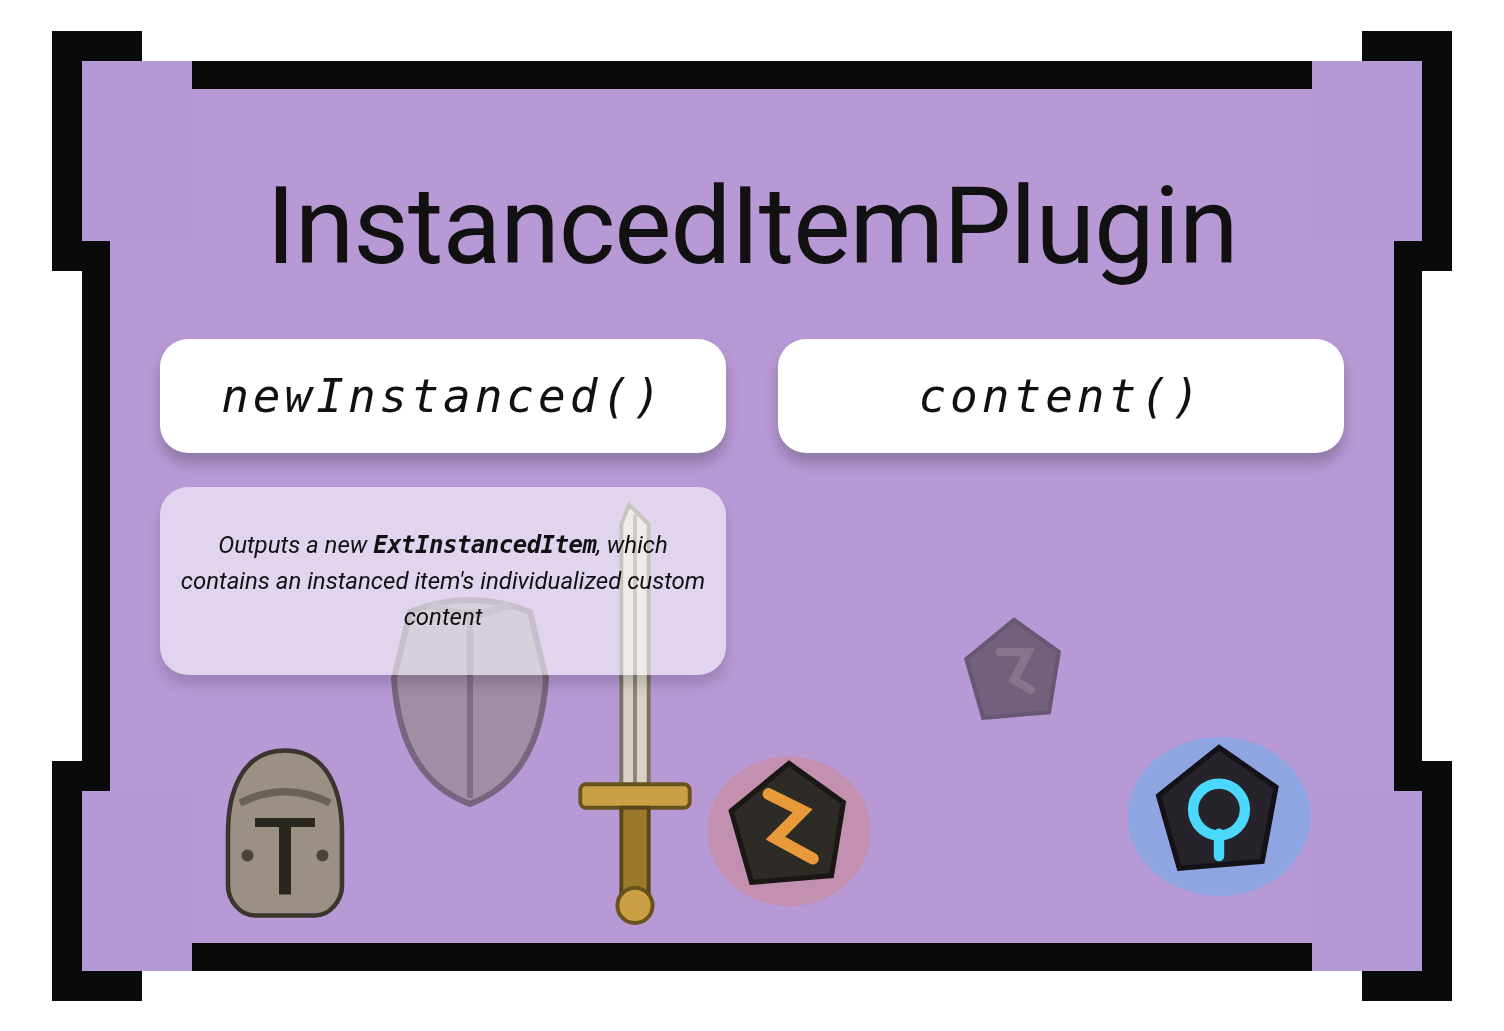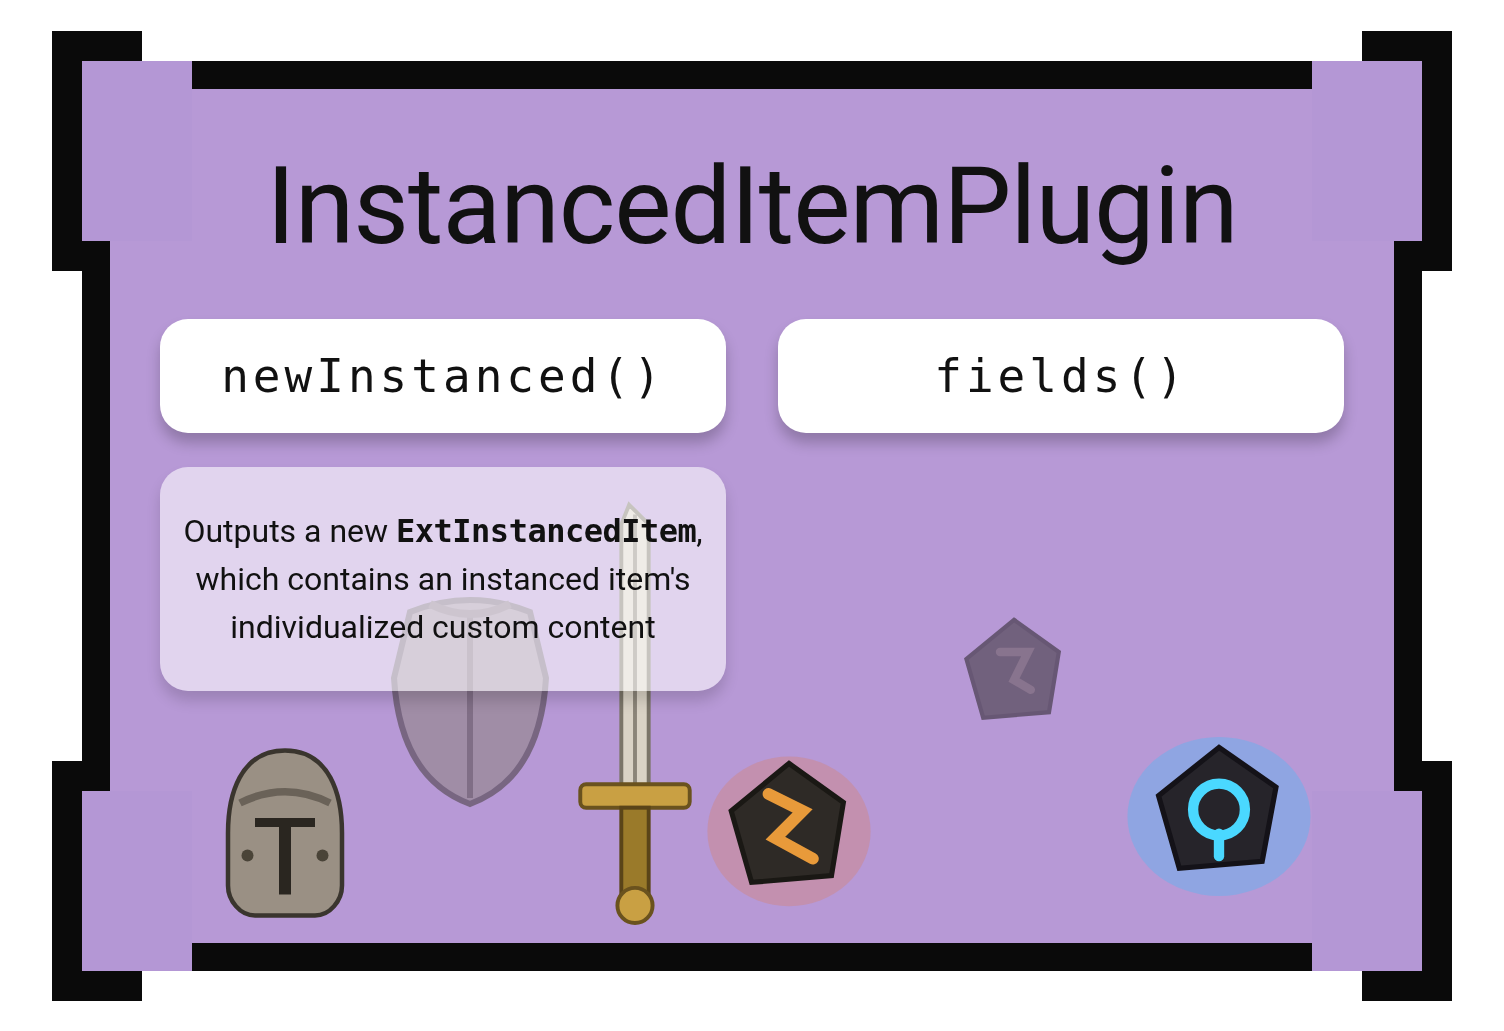--- a/index.html
+++ b/index.html
@@ -58,48 +58,49 @@
   .bracket.tr::after { right: 0; top: -30px; }
   .bracket.bl::after { left: 0; bottom: -30px; }
   .bracket.br::after { right: 0; bottom: -30px; }
 
   .title {
     font-size: 108px;
     color: #111;
     text-align: center;
     font-weight: 400;
     letter-spacing: -1px;
-    margin: 14px 0 50px 0;
+    margin: 34px 0 50px 0;
     z-index: 3;
     position: relative;
   }
   .columns {
     display: flex;
     gap: 52px;
     z-index: 3;
     position: relative;
+    font-style: italic;
   }
   .col { flex: 1; display: flex; flex-direction: column; gap: 34px; }
   .method {
     background: #fff;
     border-radius: 28px;
     padding: 30px 20px;
     text-align: center;
     font-family: "Consolas", "Monaco", monospace;
     font-size: 46px;
     letter-spacing: 4px;
     color: #111;
     box-shadow: 0 10px 14px rgba(0,0,0,0.22);
   }
   .desc {
     background: rgba(255,255,255,0.58);
     border-radius: 28px;
     padding: 40px 18px;
     text-align: center;
-    font-size: 32px;
+    font-size: 24px;
     line-height: 1.5;
     color: #111;
     box-shadow: 0 10px 14px rgba(0,0,0,0.15);
   }
   .desc code, .desc .mono {
     font-family: "Consolas", "Monaco", monospace;
     font-weight: 700;
     letter-spacing: -0.5px;
   }
   
@@ -168,16 +169,16 @@
   <h1 class="title">InstancedItemPlugin</h1>
 
   <div class="columns">
     <div class="col">
       <div class="method">newInstanced()</div>
       <div class="desc">
         <span>Outputs a new </span><span class="mono">ExtInstancedItem</span><span>, which contains an instanced item's individualized custom content</span>
       </div>
     </div>
     <div class="col">
-      <div class="method">fields()</div>
+      <div class="method">content()</div>
     </div>
   </div>
 </div>
 
 </body></html>

